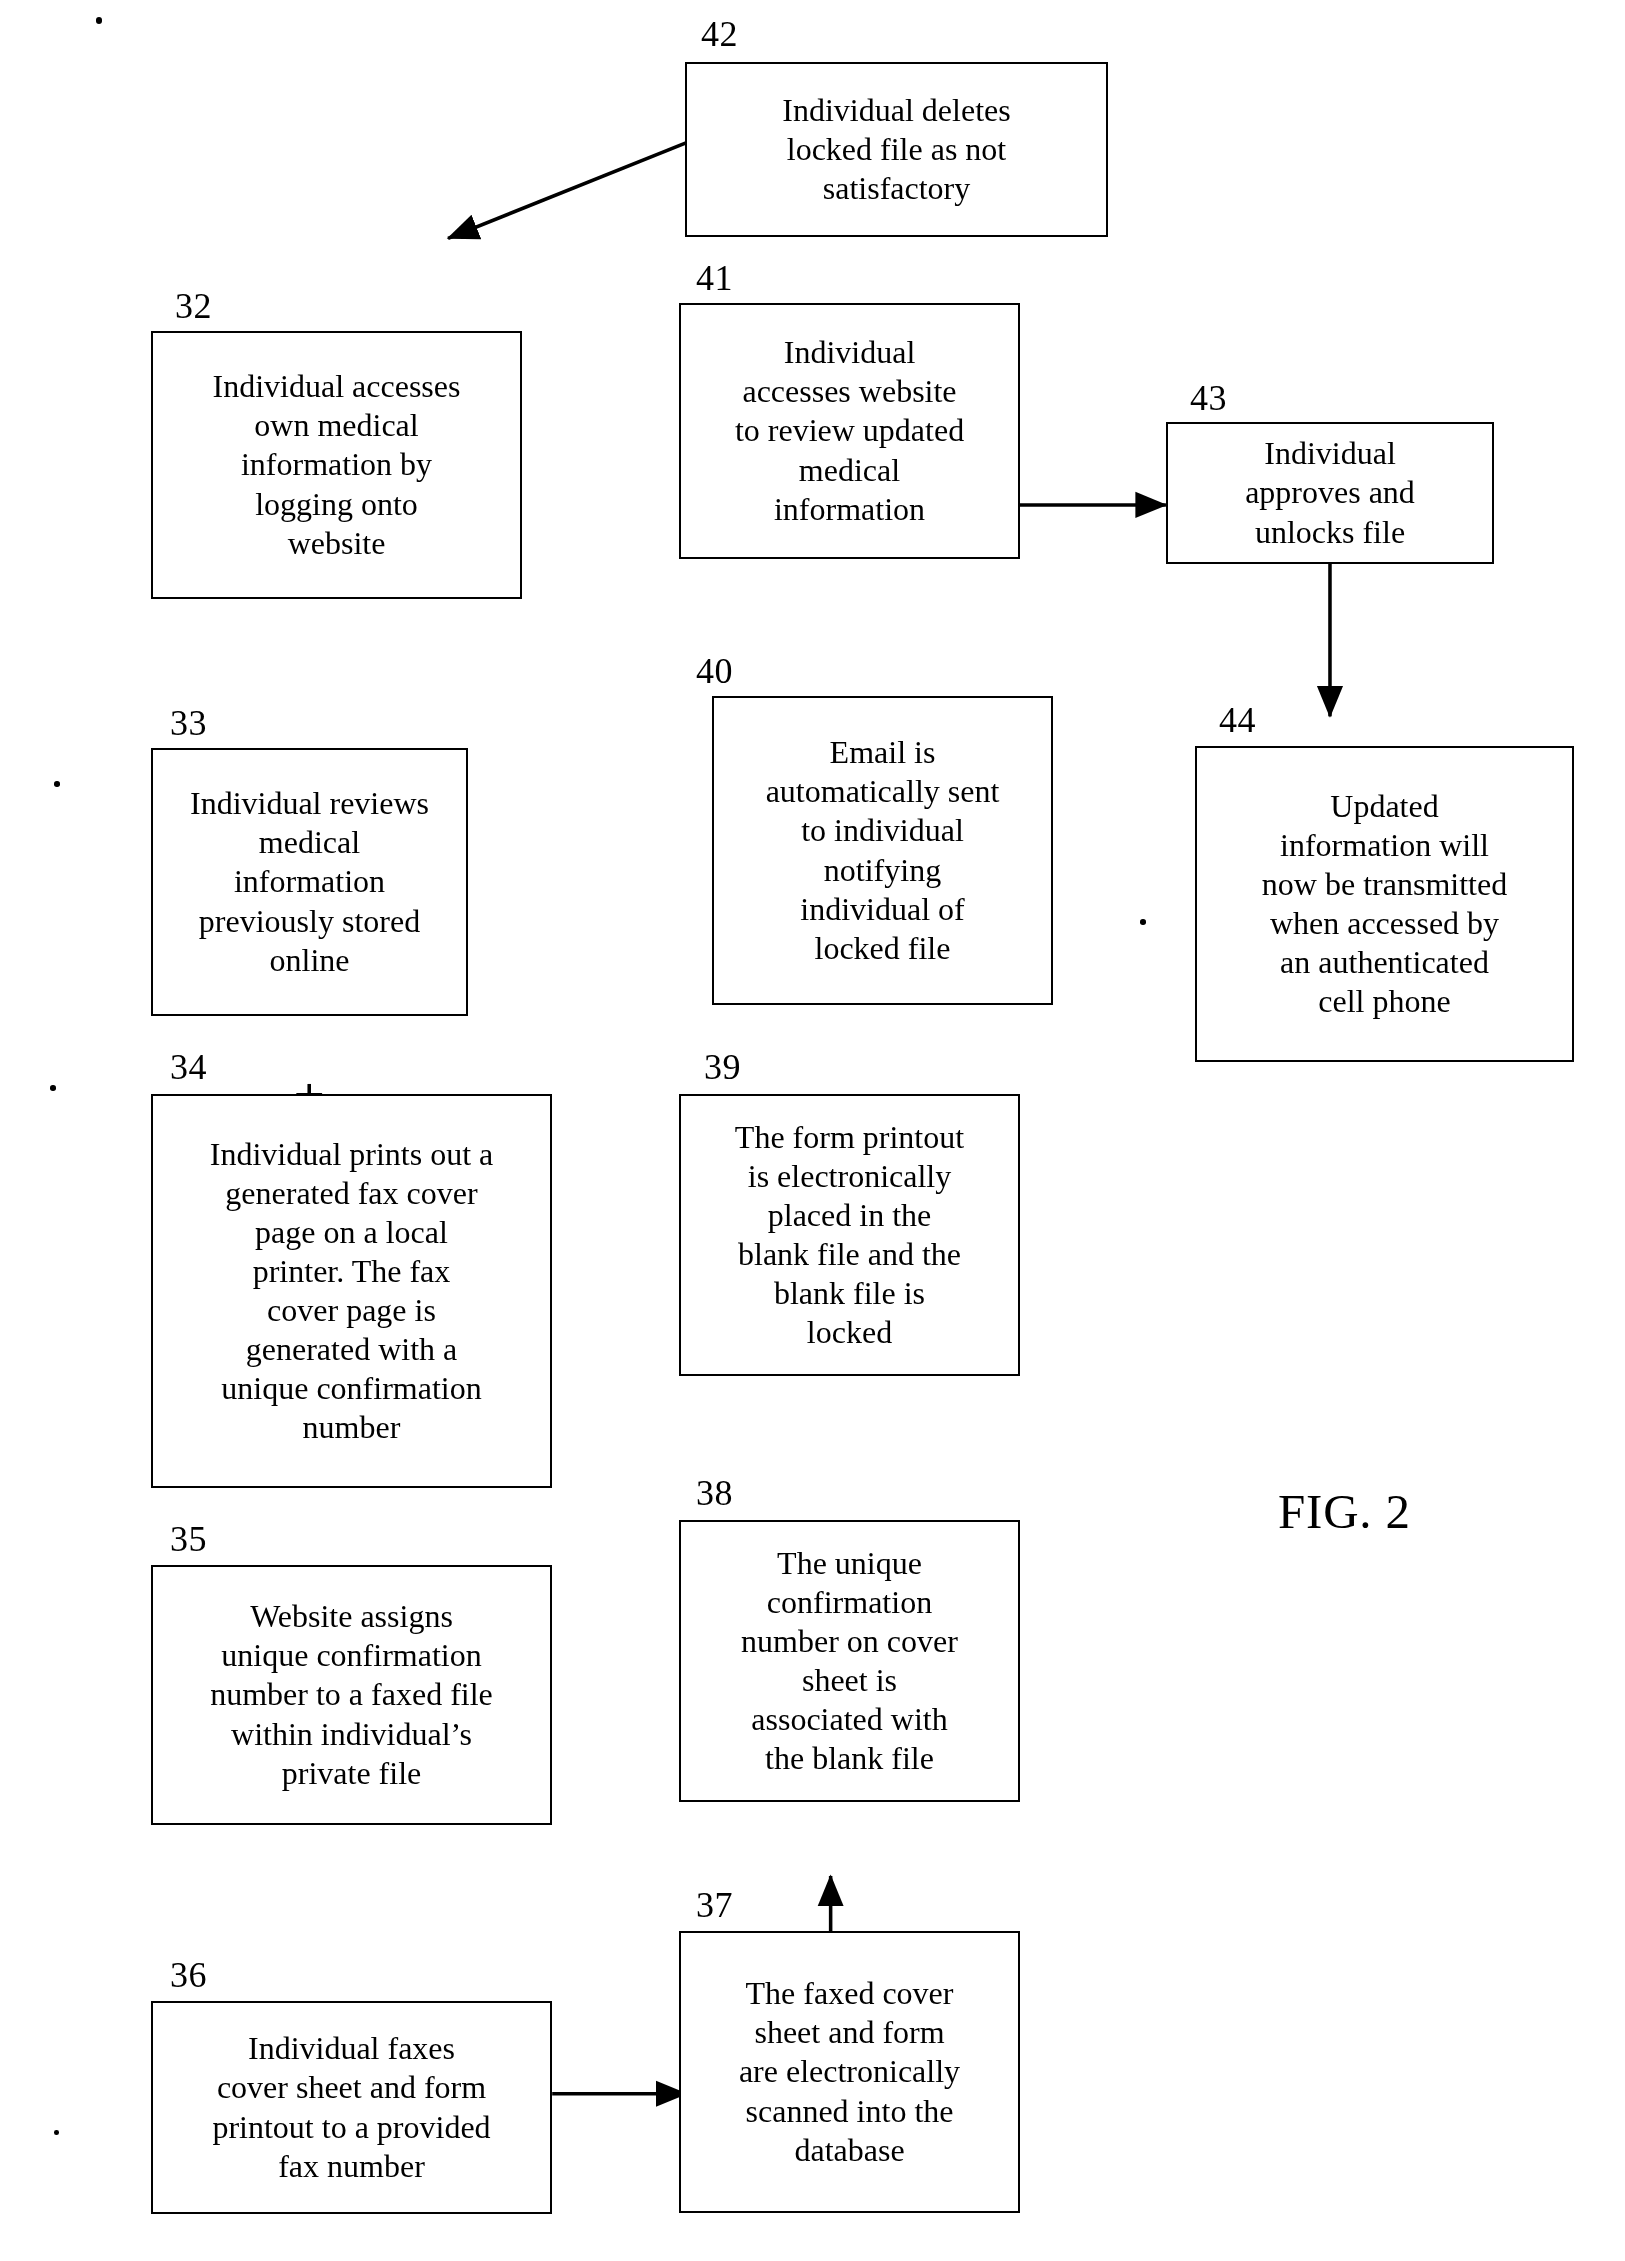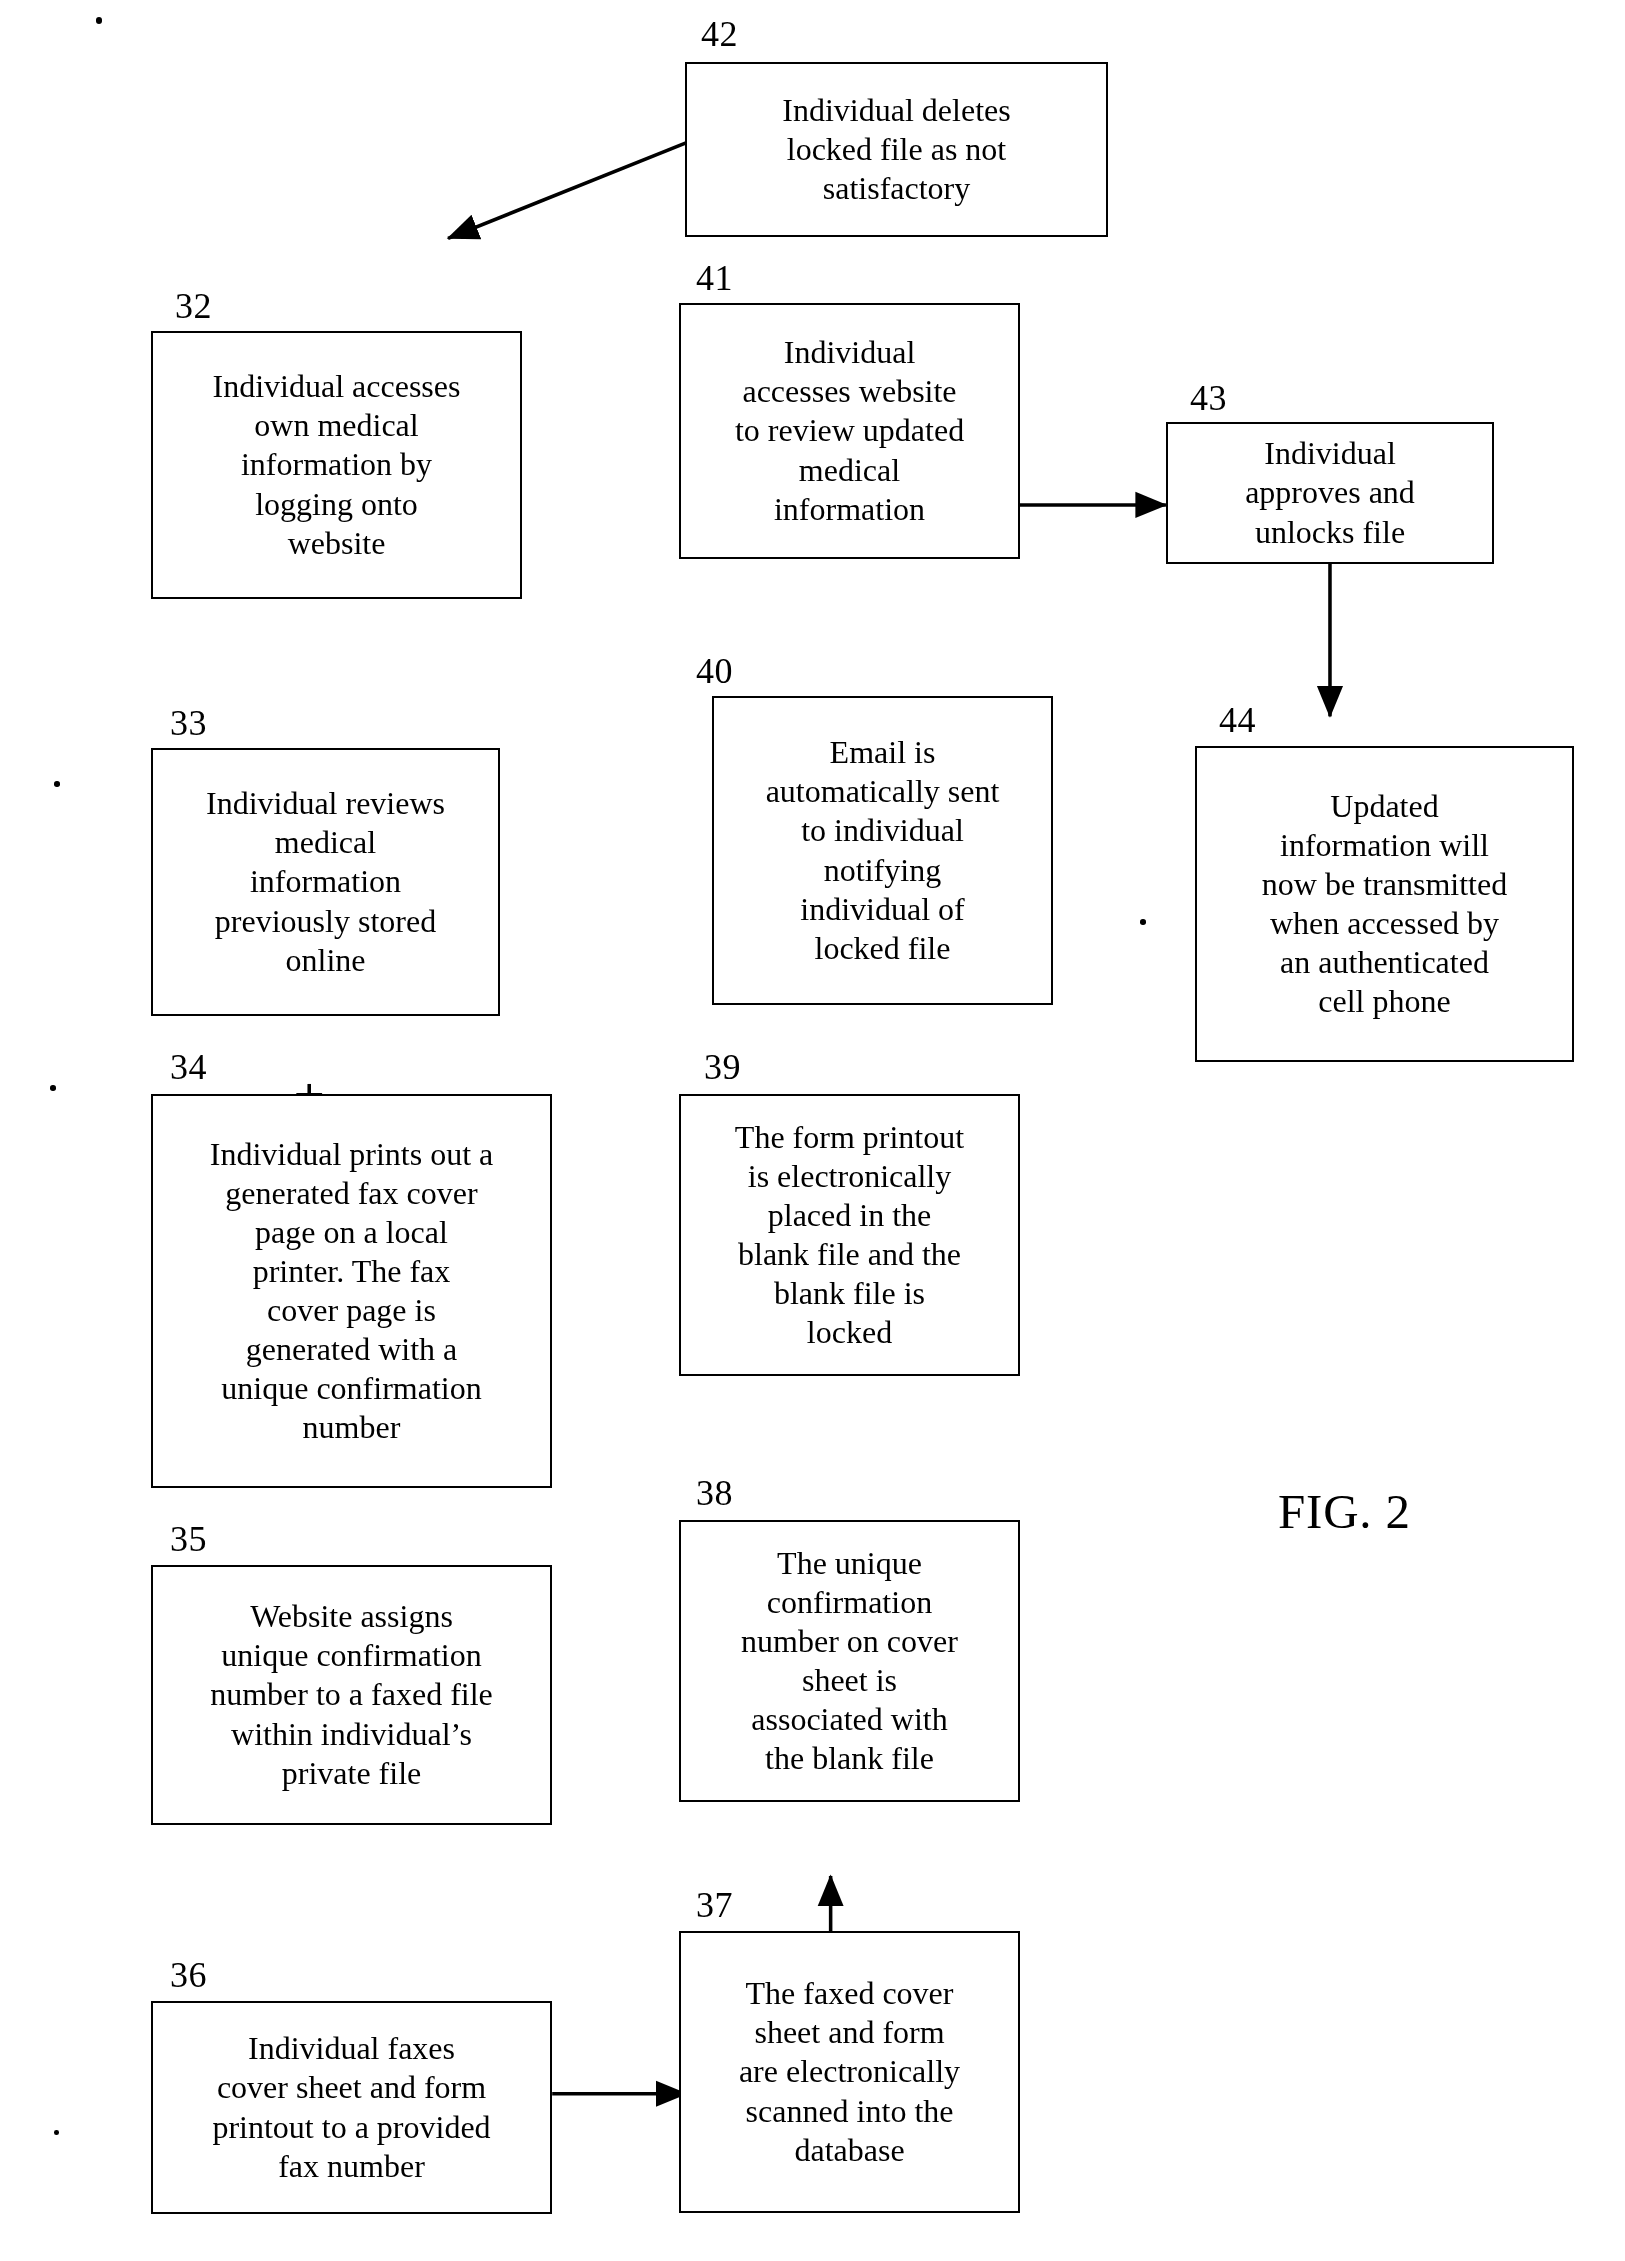--- a/index.html
+++ b/index.html
@@ -153,21 +153,21 @@
   <div class="node" style="left:1195px; top:746px; width:379px; height:316px;">
     <span class="txt">Updated
 information will
 now be transmitted
 when accessed by
 an authenticated
 cell phone</span>
   </div>
 
   <div class="ref" style="left:170px; top:705px;">33</div>
-  <div class="node" style="left:151px; top:748px; width:349px; height:268px;">
+  <div class="node" style="left:151px; top:748px; width:317px; height:268px;">
     <span class="txt">Individual reviews
 medical
 information
 previously stored
 online</span>
   </div>
 
   <div class="ref" style="left:170px; top:1049px;">34</div>
   <div class="node" style="left:151px; top:1094px; width:401px; height:394px;">
     <span class="txt">Individual prints out a

